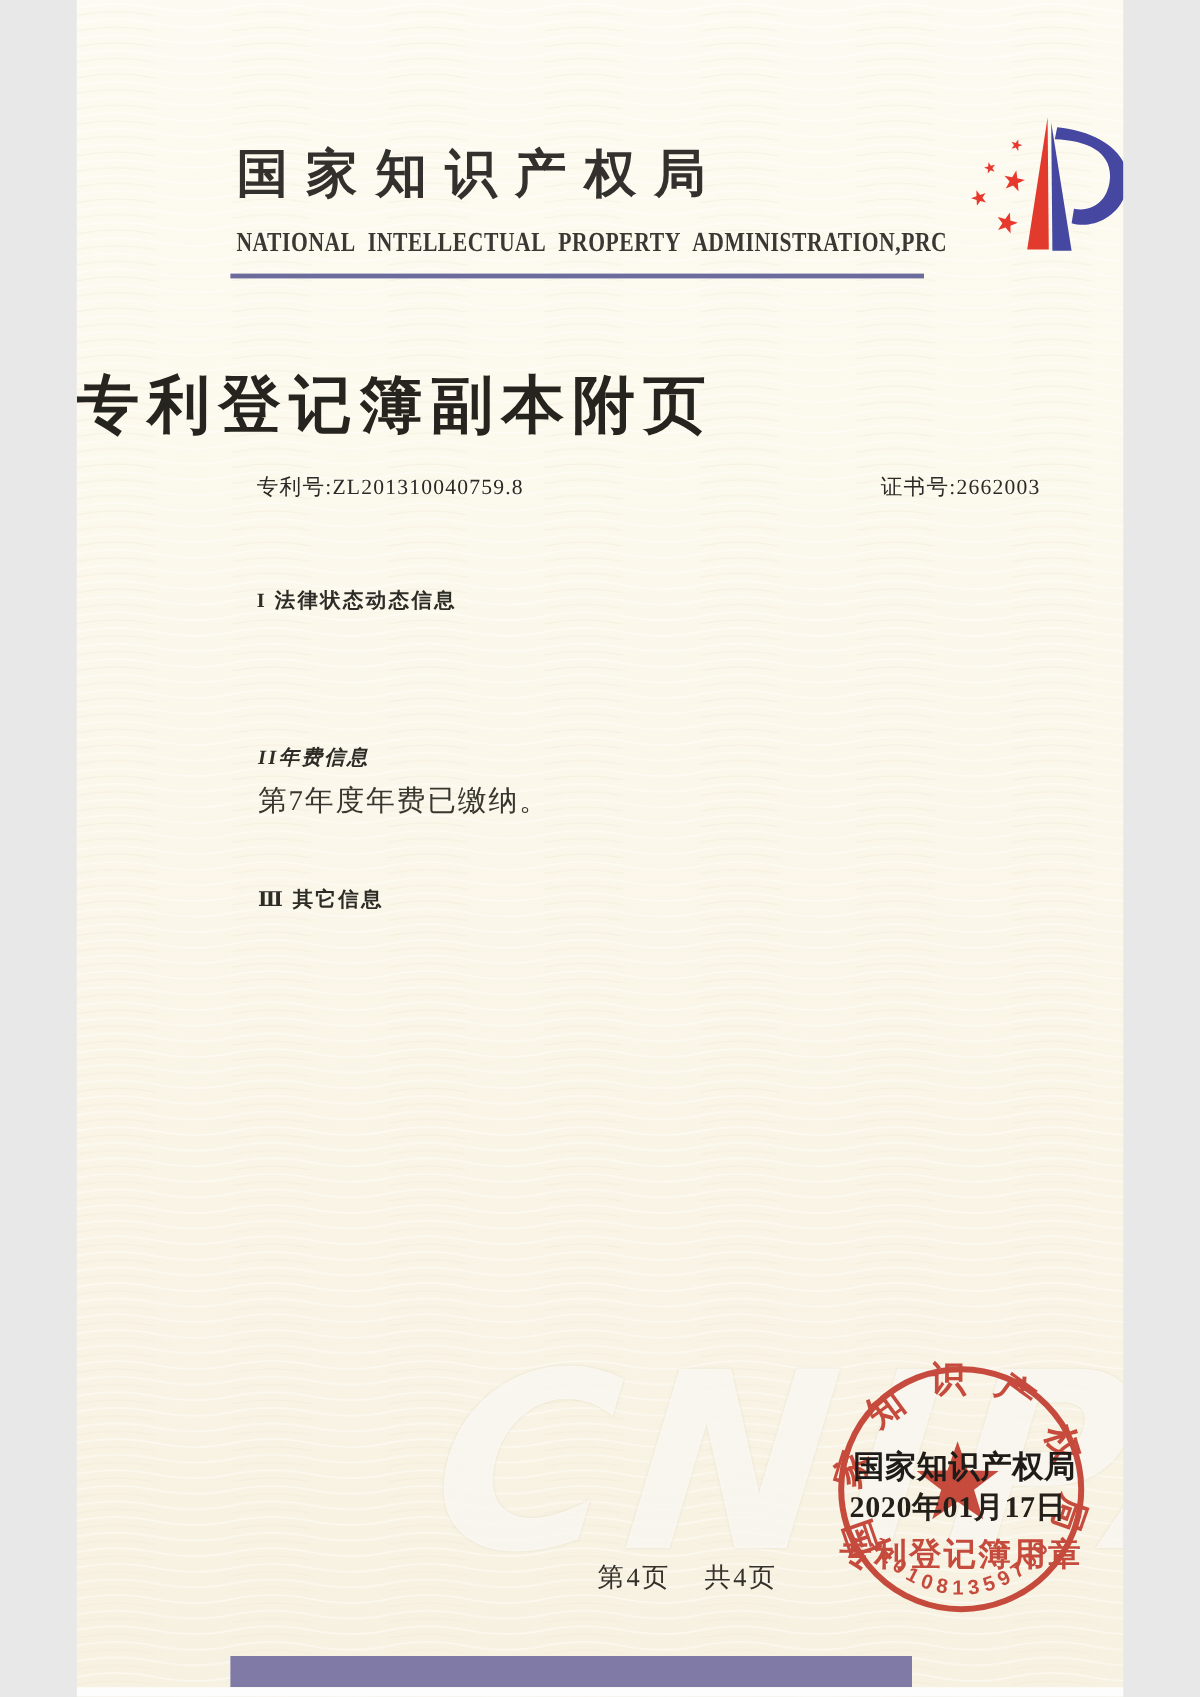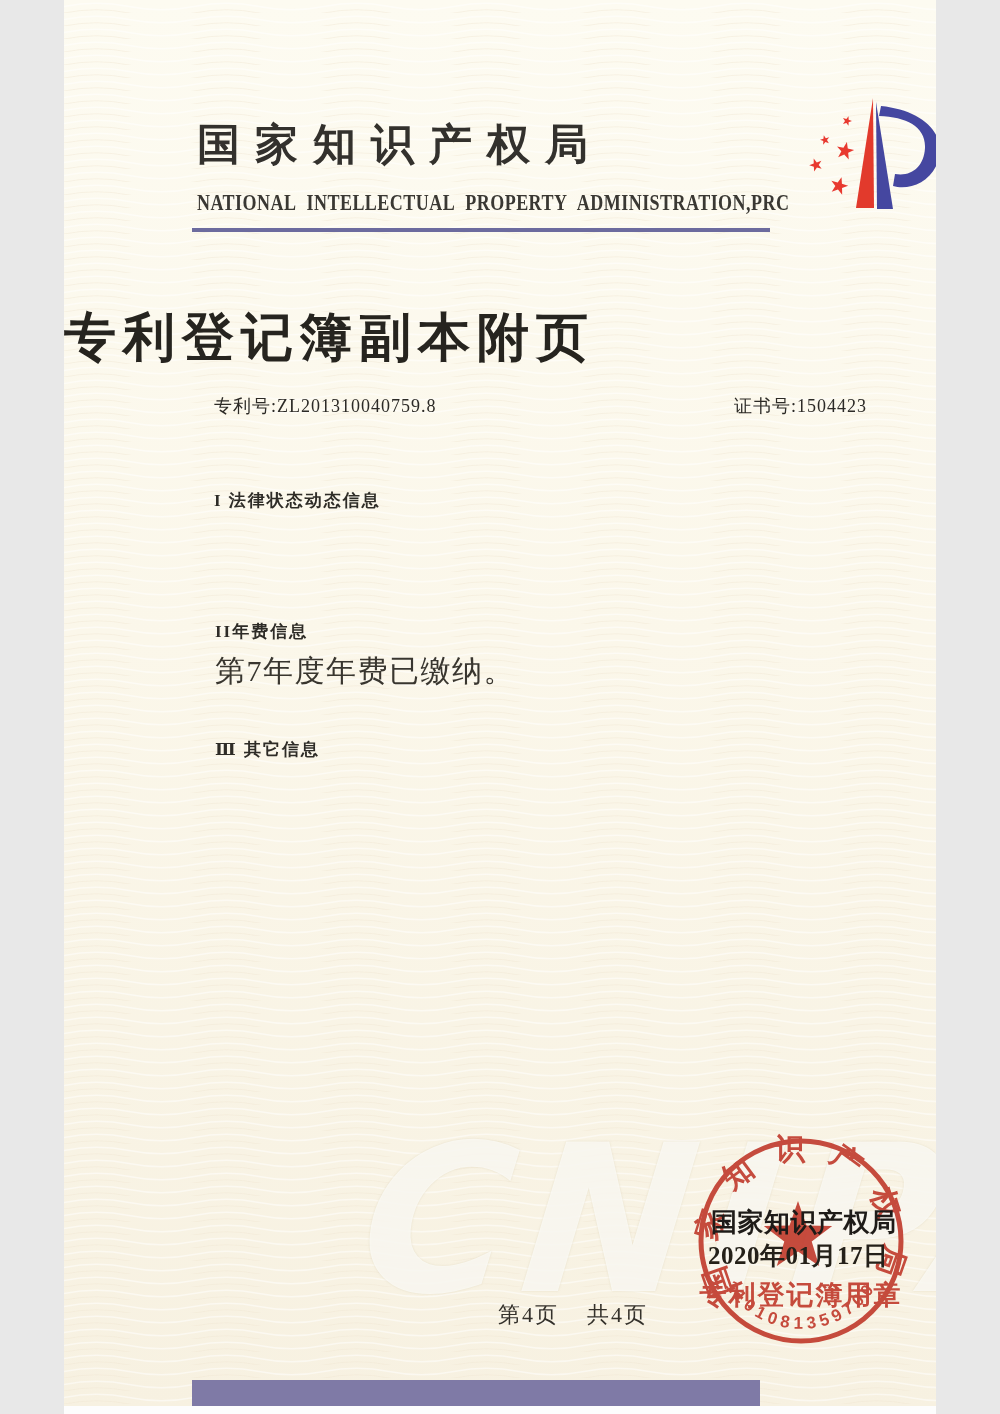--- a/index.html
+++ b/index.html
@@ -43,22 +43,22 @@
     text-align: left;
     font-size: 52px; font-weight: 700; letter-spacing: 7px;
     white-space: nowrap; color: #26241f;
   }
   .field-row { top: 394px; font-size: 18px; letter-spacing: 1px; white-space: nowrap; }
   .field-patent { left: 150px; }
   .field-cert  { left: 670px; }
 
   .sec-heading { font-size: 17px; font-weight: 700; letter-spacing: 2px; white-space: nowrap; color: #2e2c27; }
   .sec-1 { left: 150px; top: 489px; }
-  .sec-2 { left: 151px; top: 620px; }
-  .sec-2-body { left: 151px; top: 651px; font-size: 30px; letter-spacing: 1.5px; white-space: nowrap; color: #39362f; }
+  .sec-2 { left: 151px; top: 620px; font-style: italic; }
+  .sec-2-body { left: 151px; top: 651px; font-size: 24px; letter-spacing: 1.5px; white-space: nowrap; color: #39362f; }
   .sec-3 { left: 151px; top: 738px; }
 
   .watermark {
     left: 300px; top: 1118px;
     font-family: "DejaVu Sans", sans-serif;
     font-size: 205px; line-height: 1.0;
     font-style: italic; font-weight: 700;
     letter-spacing: 10px; white-space: nowrap;
     color: rgba(255, 255, 253, 0.72);
     text-shadow: 0 0 2px rgba(214, 202, 172, 0.55);
@@ -119,21 +119,21 @@
       <polygon points="0,-10 2.4,-3.2 9.5,-3.1 3.8,1.2 5.9,8.1 0,4 -5.9,8.1 -3.8,1.2 -9.5,-3.1 -2.4,-3.2" transform="translate(42,96) scale(0.92) rotate(16)"></polygon>
     </g>
   </svg>
 
   <div class="abs z3 doc-title">专利登记簿副本附页</div>
 
   <div class="abs z3 field-row field-patent">
     <span>专利号:</span><span>ZL201310040759.8</span>
   </div>
   <div class="abs z3 field-row field-cert">
-    <span>证书号:</span><span>1504423</span>
+    <span>证书号:</span><span>2662003</span>
   </div>
 
   <div class="abs z3 sec-heading sec-1">I 法律状态动态信息</div>
   <div class="abs z3 sec-heading sec-2">II年费信息</div>
   <div class="abs z3 sec-2-body">第7年度年费已缴纳。</div>
   <div class="abs z3 sec-heading sec-3">Ⅲ 其它信息</div>
 
   <div class="abs z2 watermark">CNIPA</div>
 
   <svg class="abs z4 seal-svg" width="234" height="234" viewBox="0 0 234 234" aria-hidden="true">

